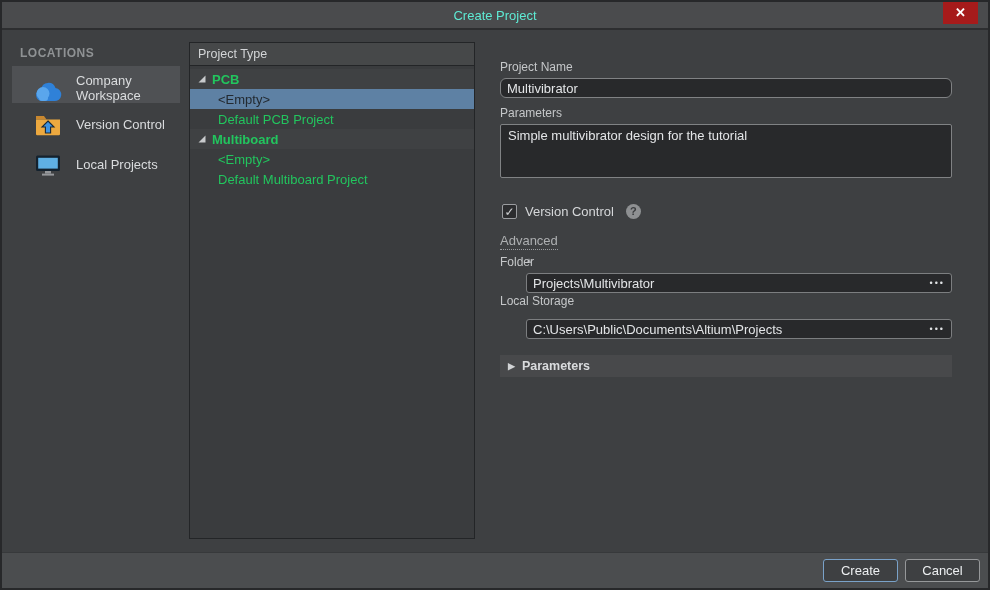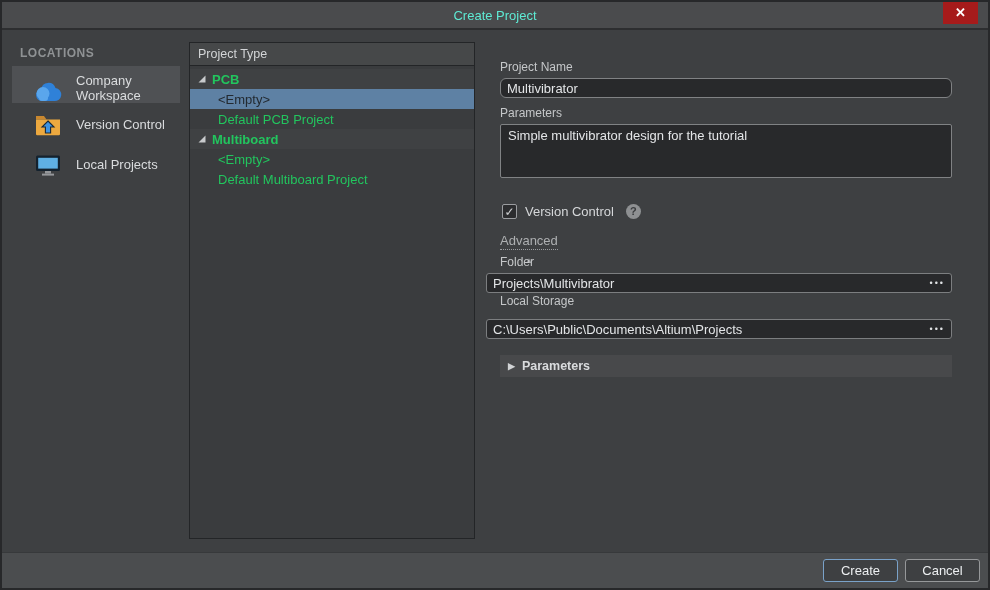--- a/index.html
+++ b/index.html
@@ -65,21 +65,21 @@
     background:#28292b; border:1px solid #808284; border-radius:6px;
     color:#e3e5e7; font-size:13px; font-family:"Liberation Sans", sans-serif;
     padding:0 24px 0 6px; outline:none;
   }
   .txt-area {
     position:absolute; left:498px; right:36px; height:54px;
     background:#28292b; border:1px solid #808284; border-radius:2px;
     color:#e3e5e7; font-size:13px; font-family:"Liberation Sans", sans-serif;
     padding:3px 7px; resize:none; outline:none; overflow:hidden;
   }
-  .input-wrap { position:absolute; left:484px; right:36px; height:20px; }
+  .input-wrap { position:absolute; left:524px; right:36px; height:20px; }
   .input-wrap input {
     width:100%; height:20px; background:#28292b; border:1px solid #7c7e80;
     border-radius:3px; color:#e3e5e7; font-size:13px;
     font-family:"Liberation Sans", sans-serif; padding:0 26px 0 6px; outline:none;
   }
   .browse {
     position:absolute; right:7px; top:0; height:20px; display:flex; align-items:center;
     color:#e0e2e4; font-size:9px; letter-spacing:2px; cursor:pointer;
   }
 

